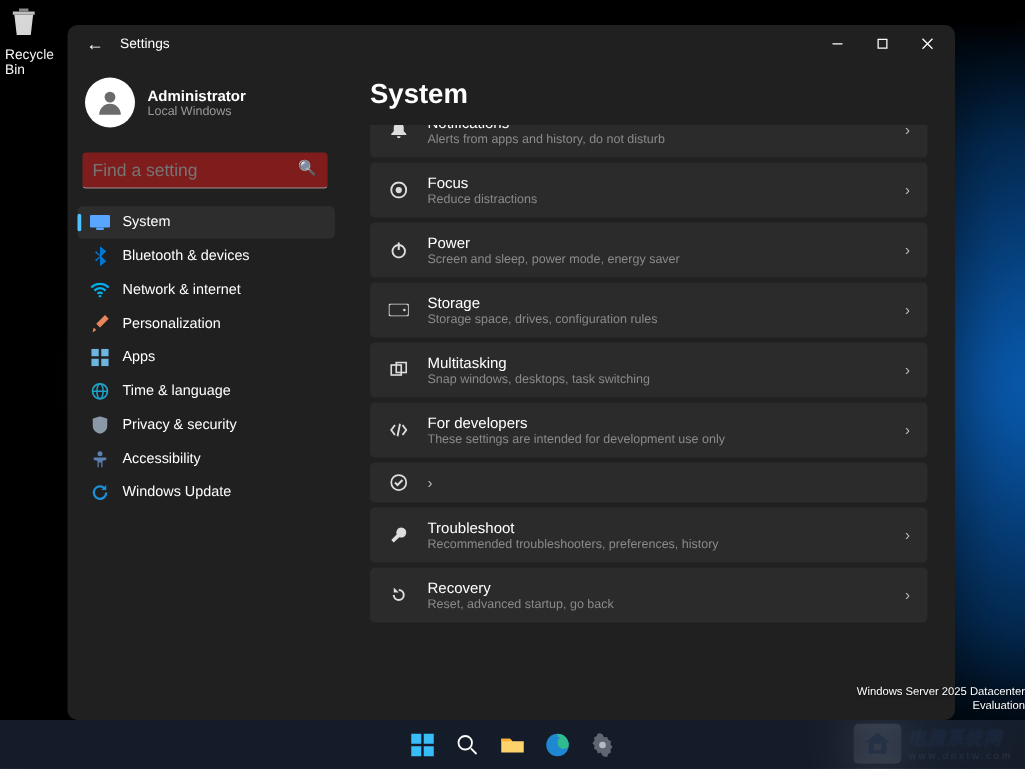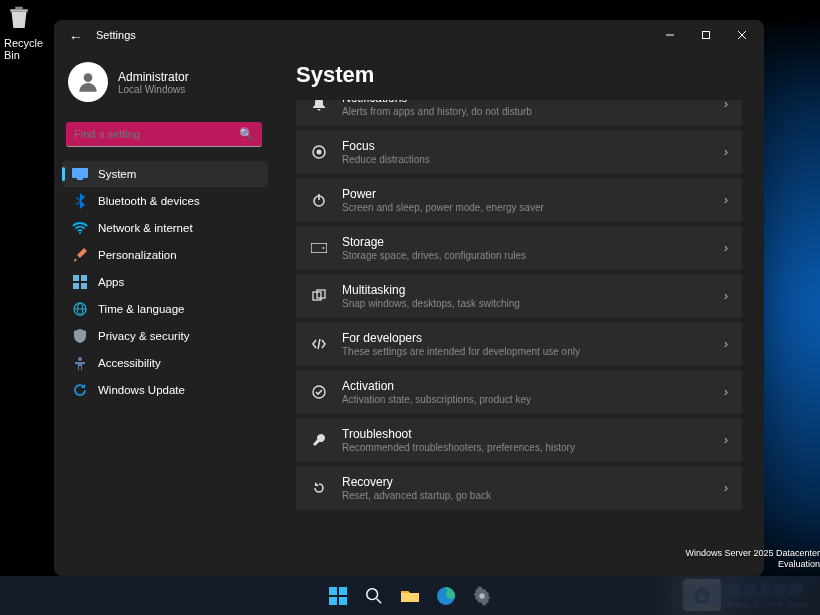--- a/index.html
+++ b/index.html
@@ -15,25 +15,25 @@
 .titlebar .title { font-size: 11px; margin-left: 8px; }
 .titlebar .spacer { flex:1; }
 .winbtn { width: 36px; height: 28px; display:flex; align-items:center; justify-content:center; color:#fff; }
 .winbtn svg { width:10px; height:10px; }
 
 .body { flex:1; display:flex; overflow:hidden; }
 .sidebar { width: 218px; padding: 4px 4px 8px 8px; display:flex; flex-direction:column; gap:4px; }
 .profile { display:flex; align-items:center; gap:10px; padding: 8px 6px 12px 6px; }
 .avatar { width: 40px; height: 40px; border-radius: 50%; background: #fff; display:flex; align-items:center; justify-content:center; }
 .avatar svg { width: 26px; height:26px; fill:#6b6b6b; }
-.profile-text .name { color:#fff; font-size:12px; font-weight:400; }
+.profile-text .name { color:#fff; font-size:12px; font-weight:700; }
 .profile-text .sub { color:#999; font-size:10px; }
 
 .search { position:relative; margin: 4px 6px 10px 4px; }
-.search input { width:100%; background:#be185d; border:none; border-bottom:1.5px solid #9d9d9d; border-radius:3px; padding: 6px 28px 6px 8px; color:#c8c8c8; font-size:11px; outline:none; }
+.search input { width:100%; background:#7f1d1d; border:none; border-bottom:1.5px solid #9d9d9d; border-radius:3px; padding: 6px 28px 6px 8px; color:#c8c8c8; font-size:14px; outline:none; }
 .search .mag { position:absolute; right:8px; top:5px; color:#b8b8b8; font-size:12px; }
 
 .nav { display:flex; flex-direction:column; gap:1px; }
 .nav-item { display:flex; align-items:center; gap:10px; padding: 5px 10px; border-radius:4px; color:#fff; font-size:11.5px; cursor:pointer; position:relative; }
 .nav-item.active { background:#2d2d2d; }
 .nav-item.active::before { content:""; position:absolute; left:0; top:6px; bottom:6px; width:3px; background:#4cc2ff; border-radius:3px; }
 .nav-item .nicon { width:16px; height:16px; display:flex; align-items:center; justify-content:center; font-size:13px; }
 
 .main { flex:1; padding: 0 22px 0 24px; display:flex; flex-direction:column; overflow:hidden; }
 .page-title { color:#fff; font-size:22px; font-weight:600; padding: 12px 0 12px 0; }
@@ -272,24 +272,20 @@
             </div>
             <span class="chev">›</span>
           </div>
           <div class="card">
             <span class="cicon">
               <svg width="14" height="14" viewBox="0 0 14 14">
                 <circle cx="7" cy="7" r="6" fill="none" stroke="#ddd" stroke-width="1.4"></circle>
                 <path fill="none" stroke="#ddd" stroke-width="1.6" d="M4 7l2 2 4-4"></path>
               </svg>
             </span>
-            <div class="ctext">
-              <div class="ct">Activation</div>
-              <div class="cs">Activation state, subscriptions, product key</div>
-            </div>
             <span class="chev">›</span>
           </div>
           <div class="card">
             <span class="cicon">
               <svg width="14" height="14" viewBox="0 0 14 14">
                 <path fill="#ddd" d="M9 1a4 4 0 00-3.7 5.5L1 11l2 2 4.5-4.3A4 4 0 109 1z"></path>
               </svg>
             </span>
             <div class="ctext">
               <div class="ct">Troubleshoot</div>

